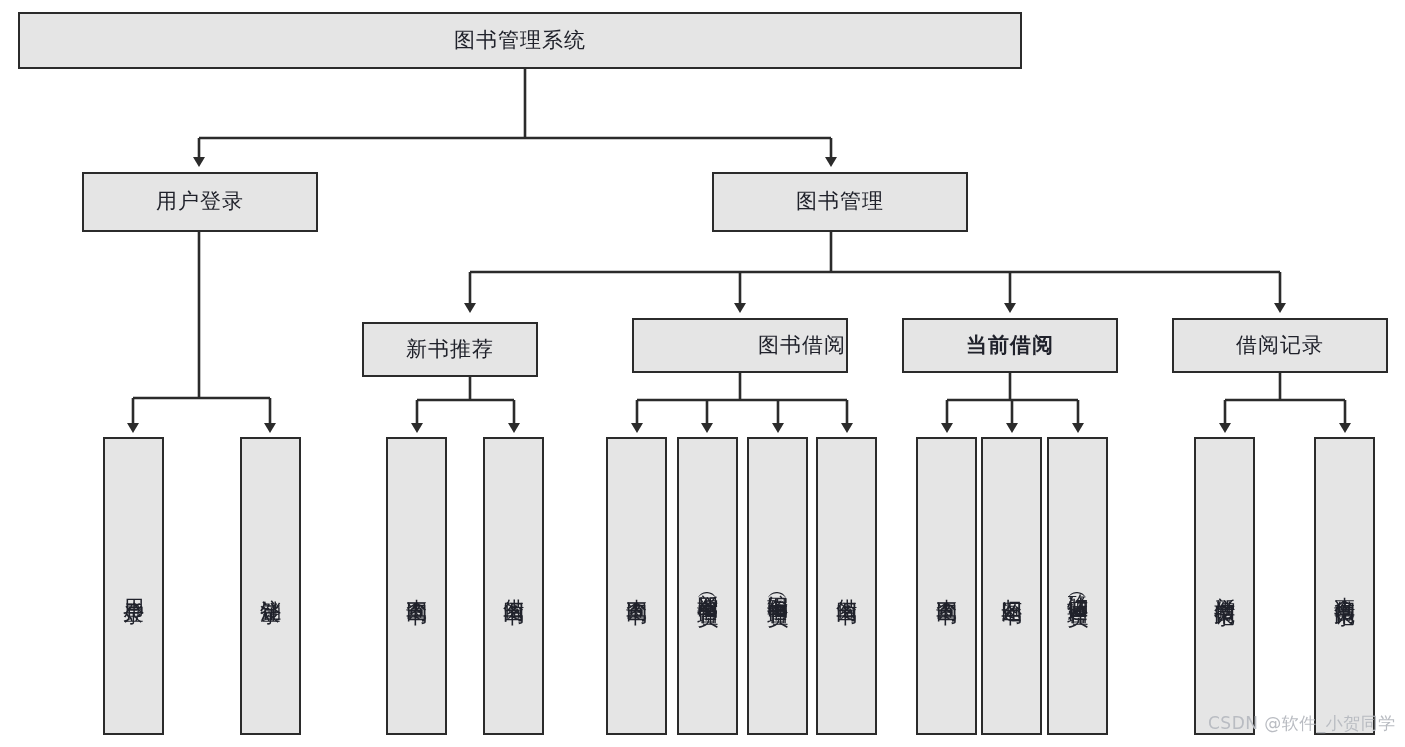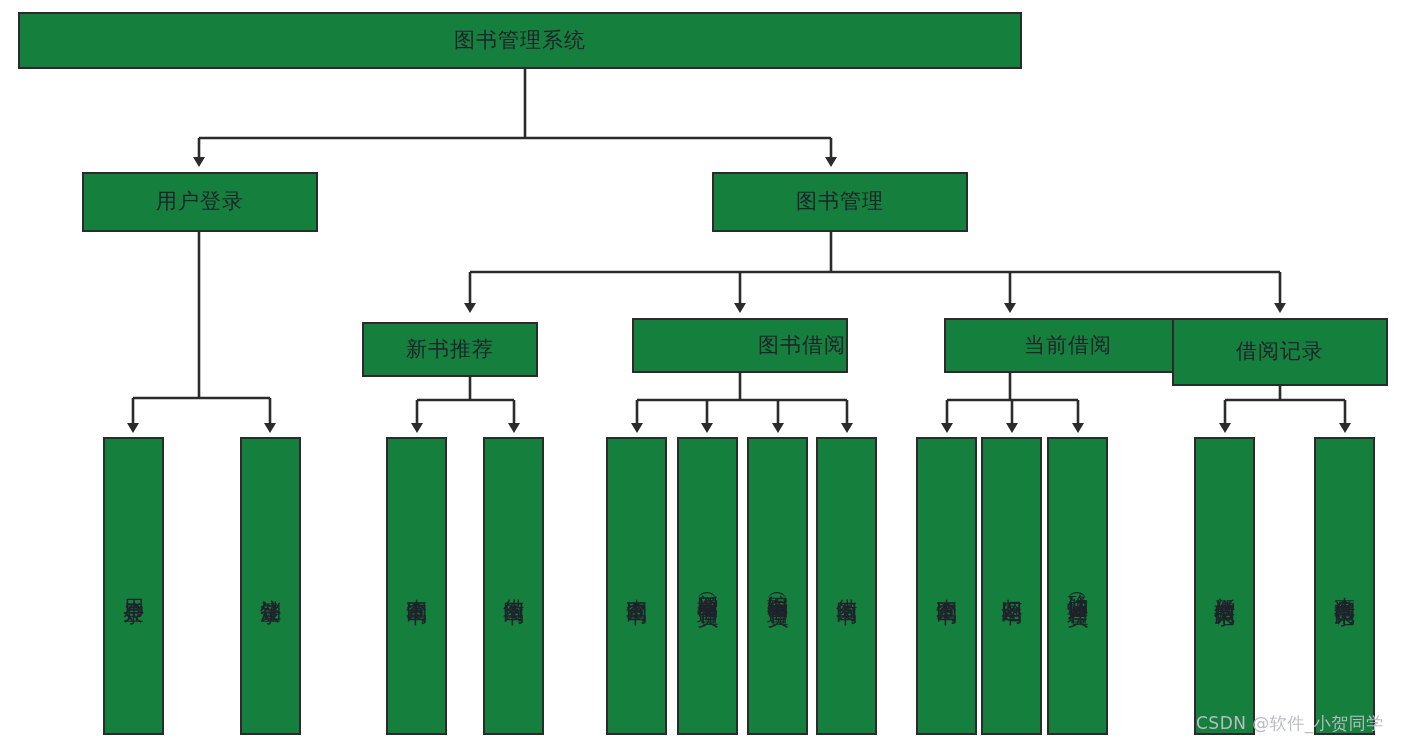--- a/index.html
+++ b/index.html
@@ -21,21 +21,21 @@
     position: absolute;
     left: 0;
     top: 0;
     width: 1405px;
     height: 747px;
     pointer-events: none;
   }
   .node {
     position: absolute;
     box-sizing: border-box;
-    background: #15803d;
+    background: #e5e5e5;
     border: 2px solid #2b2b2b;
     display: flex;
     align-items: center;
     justify-content: center;
     color: #20222b;
   }
   .node .lbl {
     font-size: 21px;
     line-height: 1.1;
     letter-spacing: 1px;
@@ -53,20 +53,21 @@
     white-space: normal;
     max-height: 100%;
     text-align: center;
   }
   .watermark {
     position: absolute;
     color: #b9bcc2;
     font-size: 17px;
     white-space: nowrap;
     letter-spacing: 0.5px;
+    padding-left: 12px;
   }
 </style>
 </head>
 <body>
 
 <div id="canvas" style="background: rgb(255, 255, 255);">
 
   <svg id="edges" viewBox="0 0 1405 747">
     <defs>
       <marker id="arw" markerWidth="10" markerHeight="12" refX="1" refY="6" orient="auto" markerUnits="userSpaceOnUse">
@@ -127,24 +128,24 @@
   <div class="node" style="left: 712px; top: 172px; width: 256px; height: 60px; border-color: rgb(43, 43, 43); color: rgb(32, 34, 43);">
     <span class="lbl">图书管理</span>
   </div>
 
   <div class="node" style="left: 362px; top: 322px; width: 176px; height: 55px; border-color: rgb(43, 43, 43); color: rgb(32, 34, 43);">
     <span class="lbl">新书推荐</span>
   </div>
   <div class="node" style="left: 632px; top: 318px; width: 216px; height: 55px; border-color: rgb(43, 43, 43); color: rgb(32, 34, 43); justify-content: flex-end;">
     <span class="lbl">图书借阅</span>
   </div>
-  <div class="node" style="left: 944px; top: 318px; width: 248px; height: 55px; border-color: rgb(43, 43, 43); color: rgb(32, 34, 43);">
+  <div class="node" style="left: 902px; top: 318px; width: 216px; height: 55px; border-color: rgb(43, 43, 43); color: rgb(32, 34, 43); font-weight: bold;">
     <span class="lbl">当前借阅</span>
   </div>
-  <div class="node" style="left: 1172px; top: 318px; width: 216px; height: 68px; border-color: rgb(43, 43, 43); color: rgb(32, 34, 43); align-items: center;">
+  <div class="node" style="left: 1172px; top: 318px; width: 216px; height: 55px; border-color: rgb(43, 43, 43); color: rgb(32, 34, 43); align-items: center;">
     <span class="lbl">借阅记录</span>
   </div>
 
   <div class="node leaf" style="left: 103px; top: 437px; width: 61px; height: 298px; border-color: rgb(43, 43, 43); color: rgb(32, 34, 43);">
     <span class="lbl">用户登录</span>
   </div>
   <div class="node leaf" style="left: 240px; top: 437px; width: 61px; height: 298px; border-color: rgb(43, 43, 43); color: rgb(32, 34, 43);">
     <span class="lbl">注销登录</span>
   </div>
   <div class="node leaf" style="left: 386px; top: 437px; width: 61px; height: 298px; border-color: rgb(43, 43, 43); color: rgb(32, 34, 43);">

